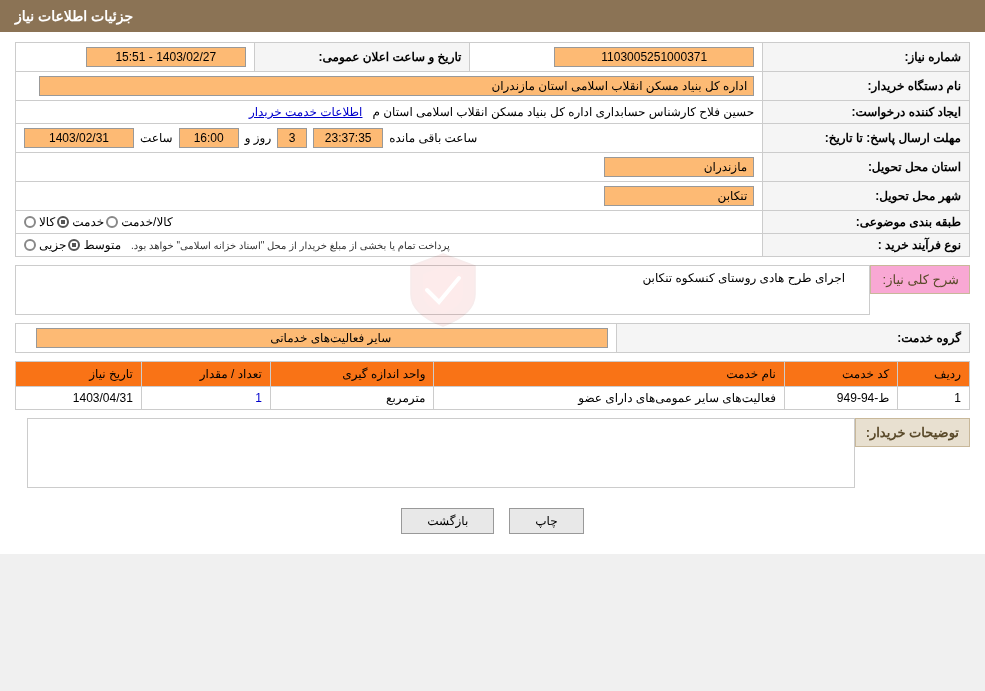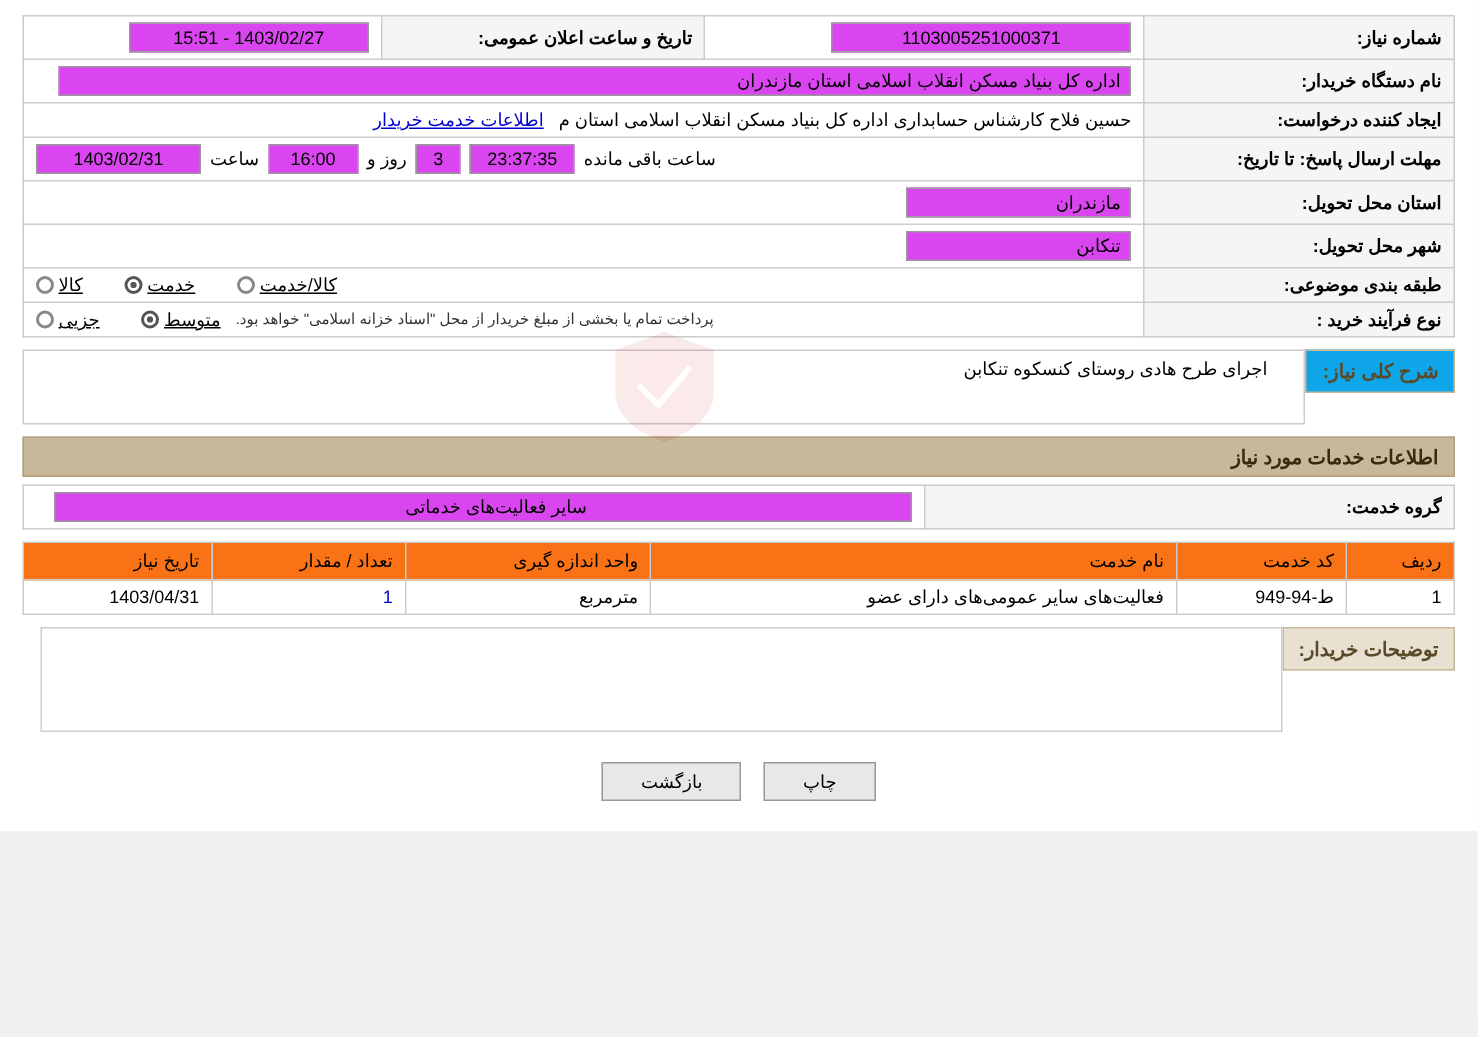--- a/index.html
+++ b/index.html
@@ -44,29 +44,28 @@
       text-align: right;
       white-space: nowrap;
       min-width: 120px;
     }
     .form-table .val {
       text-align: right;
     }
     .inline-box {
       border: 1px solid #999;
       padding: 2px 6px;
-      background: #d946ef;
+      background: #fdba74;
       text-align: center;
     }
     .radio-group {
       display: flex;
-      gap: 28px;
+      gap: 2px;
       align-items: flex-start;
       flex-direction: row-reverse;
-      text-decoration: underline;
     }
     .radio-item {
       display: flex;
       align-items: center;
       gap: 3px;
     }
     .radio-circle {
       width: 12px;
       height: 12px;
       border-radius: 50%;
@@ -151,20 +150,23 @@
     }
     .relative-wrap {
       position: relative;
     }
   </style>
 </head>
 <body>
 
 <div class="page-wrapper">
 
+  <div class="header-bar">
+    <span>جزئیات اطلاعات نیاز</span>
+  </div>
 
   <div class="main-content">
 
     <table class="form-table" style="margin-bottom:8px;">
 
       <tbody>
           <tr>
         <td class="lbl">شماره نیاز:</td>
         <td class="val">
           <div class="inline-box" style="min-width:200px; display:inline-block;">
@@ -274,35 +276,34 @@
             </div>
             <span style="font-size:10px; color:#333;">پرداخت تمام یا بخشی از مبلغ خریدار از محل "اسناد خزانه اسلامی" خواهد بود.</span>
           </div>
         </td>
       </tr>
 
     </tbody>
       </table>
 
     <div style="display:flex; align-items:flex-start; margin-bottom:8px;">
-      <div style="background:#0ea5e9; border:1px solid #c8b89a; padding:6px 10px; font-weight:bold; font-size:13px; color:#5a4a2a; white-space:nowrap; min-width:100px; text-align:right;">شرح کلی نیاز:</div>
+      <div style="background:#f9a8d4; border:1px solid #c8b89a; padding:6px 10px; font-weight:normal; font-size:13px; color:#5a4a2a; white-space:nowrap; min-width:100px; text-align:right;">شرح کلی نیاز:</div>
       <div class="relative-wrap" style="flex:1; border:1px solid #ccc; min-height:50px; background:#fff; padding:5px 24px; position:relative;">
         
         <div style="position:absolute; top:0; left:0; width:100%; height:100%; display:flex; align-items:center; justify-content:center; pointer-events:none; opacity:0.08;">
           <svg width="80" height="80" viewBox="0 0 100 100">
             <path d="M50 5 L90 20 L90 55 Q90 80 50 95 Q10 80 10 55 L10 20 Z" fill="#c00" stroke="#900" stroke-width="2"></path>
             <path d="M50 20 L75 30 L75 55 Q75 70 50 80 Q25 70 25 55 L25 30 Z" fill="#e00" opacity="0.5"></path>
             <path d="M30 50 L45 65 L70 35" stroke="#fff" stroke-width="5" fill="none" stroke-linecap="round"></path>
           </svg>
         </div>
         <span style="position:relative; z-index:1;">اجرای طرح هادی روستای کنسکوه تنکابن</span>
       </div>
     </div>
 
-    <div class="sec-header">اطلاعات خدمات مورد نیاز</div>
 
     <table class="form-table" style="margin-bottom:8px;">
       <tbody>
           <tr>
         <td class="lbl" style="min-width:100px;">گروه خدمت:</td>
         <td class="val">
           <div class="inline-box" style="width:98%; display:inline-block; text-align:center;padding-left:24px;">
             <span>سایر فعالیت‌های خدماتی</span>
           </div>
         </td>

